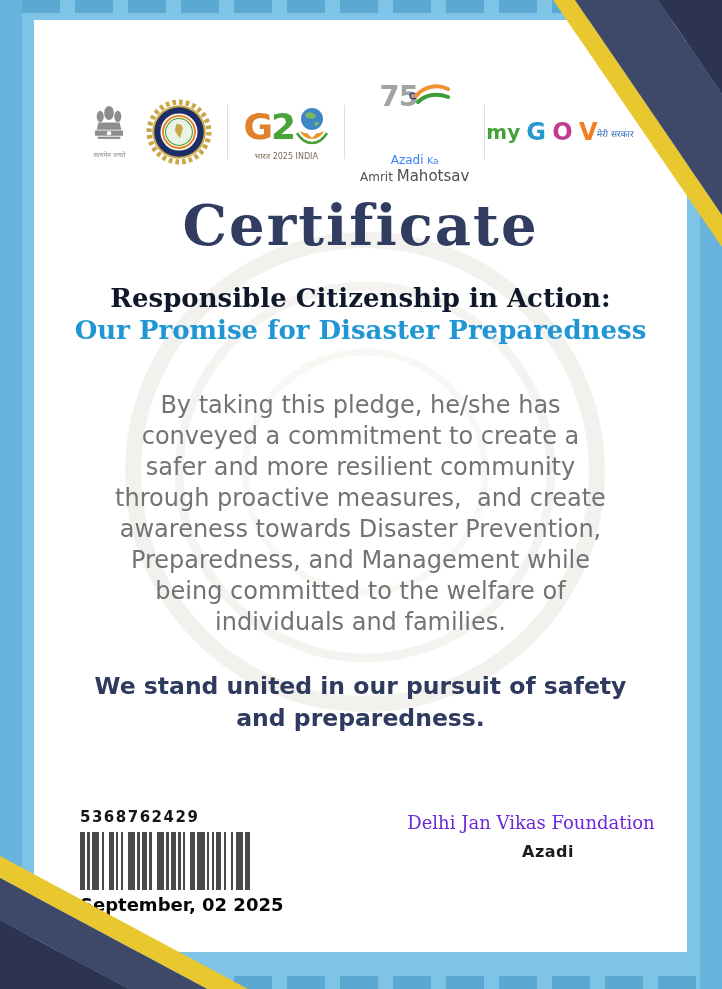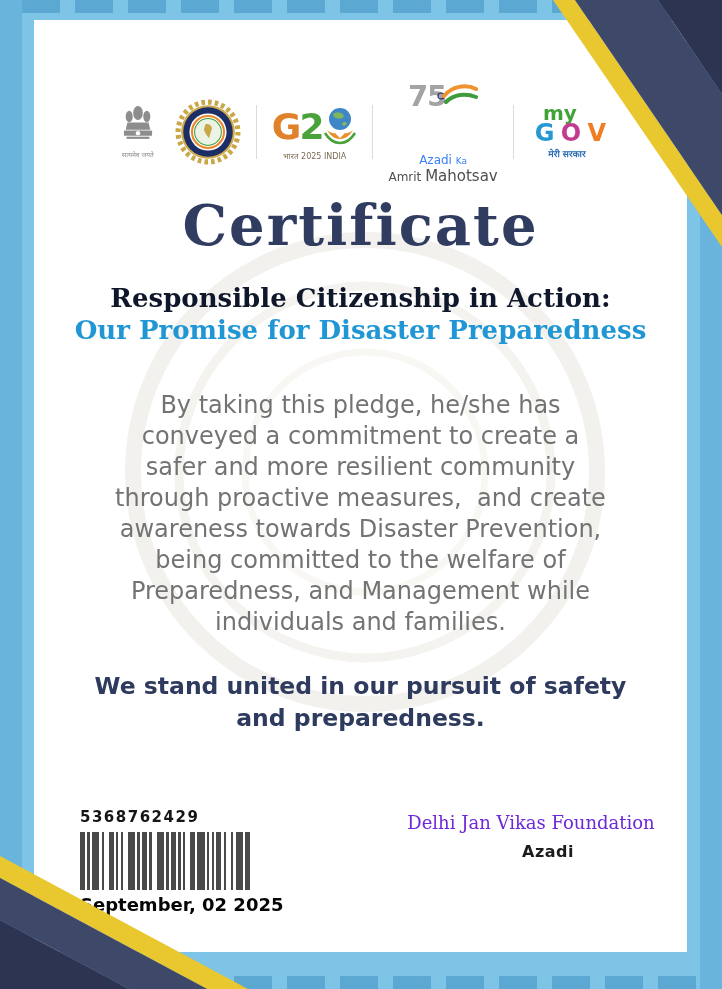--- a/index.html
+++ b/index.html
@@ -40,25 +40,25 @@
   .g20-line { display:flex; align-items:center; height:46px; }
   .g20-g { font-size:36px; font-weight:bold; color:#e0822b; letter-spacing:-2px; }
   .g20-2 { font-size:36px; font-weight:bold; color:#4aa23a; letter-spacing:-1px; }
   .g20-cap { font-size:8px; color:#7a6a52; margin-top:1px; white-space:nowrap; }
   .azadi-top { display:flex; align-items:center; height:30px; }
   .azadi-75 { font-size:29px; font-weight:bold; color:#a3a3a3; letter-spacing:-1px; }
   .azadi-l1 { font-size:12px; color:#3b82f6; line-height:15px; white-space:nowrap;margin-top:42px; }
   .azadi-l1 .small { font-size:9px; }
   .azadi-l2 { font-size:12px; color:#4f4f4f; line-height:14px; white-space:nowrap; }
   .azadi-l2 .big { font-size:15px; }
-  .mygov { display:flex; flex-direction:column; align-items:center; }
+  .mygov { display:flex; align-items:center; }
   .mg-my { font-size:20px; font-weight:bold; color:#43a13a; line-height:18px; margin-left:-14px; }
   .mg-gov { font-size:24px; font-weight:bold; line-height:22px; letter-spacing:-1px; margin-left:6px; }
   .mg-g { color:#2598d1; } .mg-o { color:#c13b8e; } .mg-v { color:#f07d21; }
-  .mg-cap { font-size:9px; font-weight:bold; color:#2b6cb5; margin-top:3px; white-space:nowrap; }
+  .mg-cap { font-size:9px; font-weight:normal; color:#2b6cb5; margin-top:3px; white-space:nowrap; }
   
   .cert-title {
     position:absolute; top:172px; left:0; right:0; text-align:center;
     font-family:"DejaVu Serif","Liberation Serif",serif;
     font-size:56px; font-weight:bold; color:#303c60; letter-spacing:2px;
   }
   .heading { position:absolute; top:262px; left:0; right:0; text-align:center;
     font-family:"DejaVu Serif","Liberation Serif",serif; font-weight:bold; }
   .heading-red  { display:block; font-size:26px; color:#0f172a; white-space:nowrap; line-height:32px; }
   .heading-blue { display:block; font-size:26px; color:#2097d4; white-space:nowrap; line-height:32px; }
@@ -186,22 +186,22 @@
       <span class="heading-red">Responsible Citizenship in Action:</span>
       <span class="heading-blue">Our Promise for Disaster Preparedness</span>
     </div>
 
     <div class="pledge">
       <div class="pledge-line">By taking this pledge, he/she has</div>
       <div class="pledge-line">conveyed a commitment to create a</div>
       <div class="pledge-line">safer and more resilient community</div>
       <div class="pledge-line">through proactive measures,  and create</div>
       <div class="pledge-line">awareness towards Disaster Prevention,</div>
+      <div class="pledge-line">Preparedness, and Management while</div>
       <div class="pledge-line">being committed to the welfare of</div>
-      <div class="pledge-line">Preparedness, and Management while</div>
       <div class="pledge-line">individuals and families.</div>
     </div>
 
     <div class="statement">
       <div>We stand united in our pursuit of safety</div>
       <div>and preparedness.</div>
     </div>
 
     <div class="barcode-block">
       <div class="cert-number">5368762429</div>

